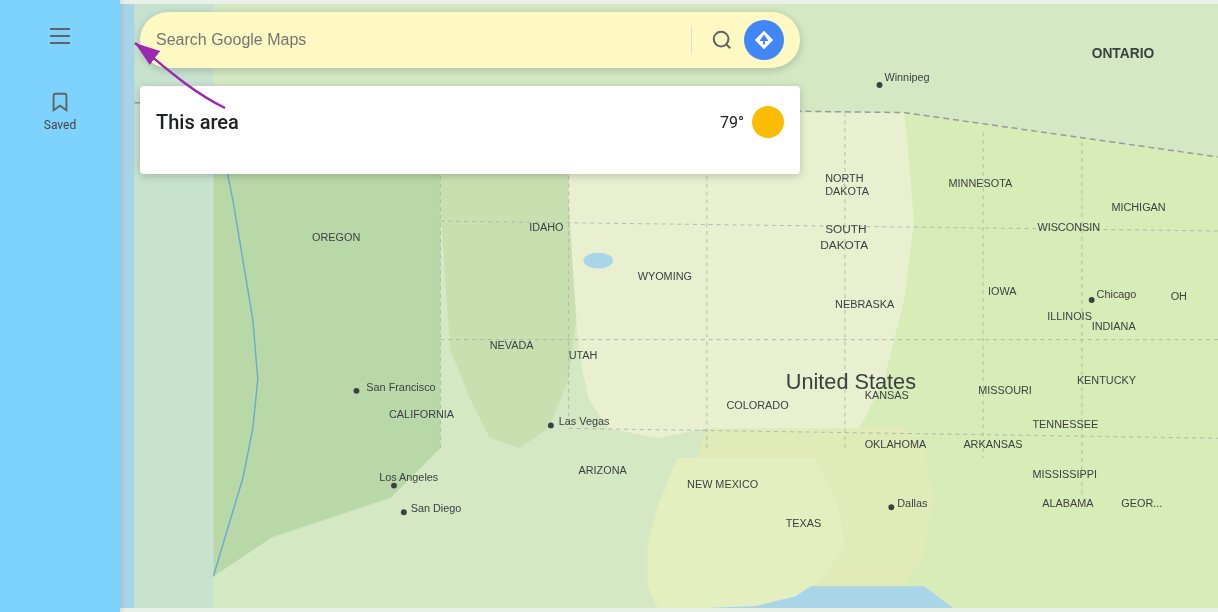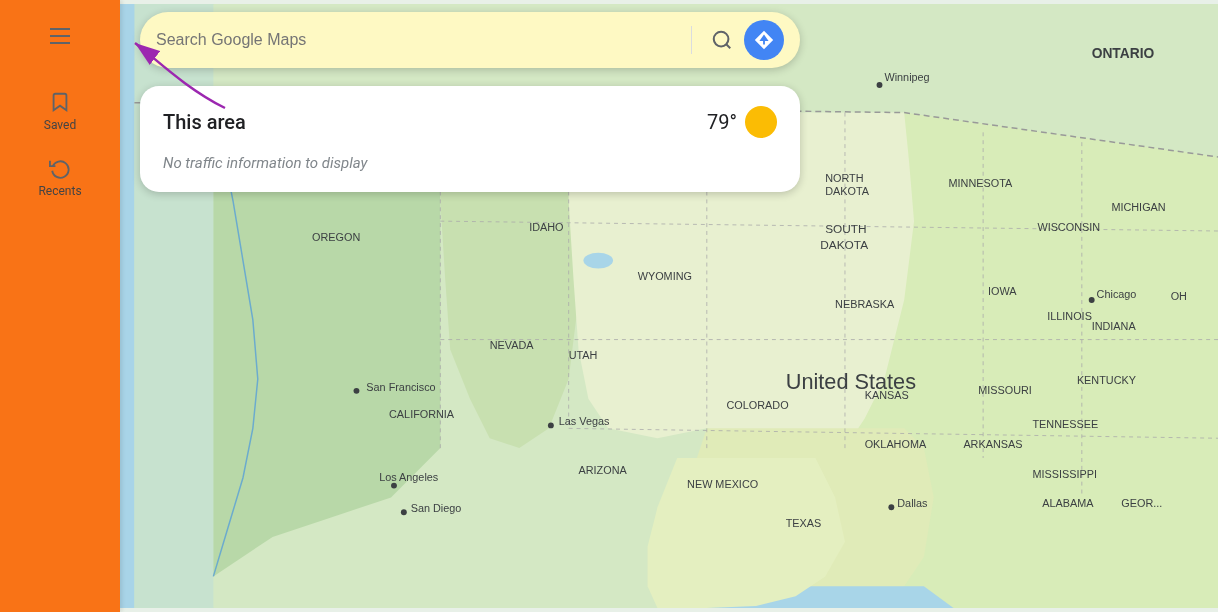--- a/index.html
+++ b/index.html
@@ -19,21 +19,21 @@
     #map-svg {
       width: 100%; height: 100%;
     }
 
     
     #sidebar {
       position: absolute;
       top: 0; left: 0;
       width: 120px;
       height: 100%;
-      background: #f97316;
+      background: #7dd3fc;
       display: flex;
       flex-direction: column;
       align-items: center;
       padding-top: 14px;
       z-index: 10;
       box-shadow: 2px 0 4px rgba(0,0,0,0.1);
     }
 
     #menu-button {
       width: 44px; height: 44px;
@@ -121,23 +121,23 @@
       margin-left: 4px;
     }
 
     
     #traffic-panel {
       position: absolute;
       top: 86px;
       left: 140px;
       width: 660px;
       background: #fff;
-      border-radius: 19px;
+      border-radius: 4px;
       box-shadow: 0 2px 8px rgba(0,0,0,0.2);
-      padding: 20px 23px;
+      padding: 20px 16px;
       z-index: 20;
     }
 
     #traffic-header {
       display: flex;
       align-items: center;
       justify-content: space-between;
       margin-bottom: 16px;
     }
 
@@ -147,21 +147,21 @@
       color: #202124;
     }
 
     #weather-info {
       display: flex;
       align-items: center;
       gap: 8px;
     }
 
     #temperature {
-      font-size: 20px;
+      font-size: 16px;
       font-weight: 400;
       color: #202124;
     }
 
     #sun-icon {
       width: 32px; height: 32px;
       background: #fbbc04;
       border-radius: 50%;
     }
 
@@ -346,29 +346,20 @@
 
   <div class="sidebar-item">
     <div class="sidebar-item-icon">
       <svg width="22" height="22" viewBox="0 0 24 24" fill="none" stroke="#5f6368" stroke-width="2">
         <path d="M19 21l-7-5-7 5V5a2 2 0 0 1 2-2h10a2 2 0 0 1 2 2z"></path>
       </svg>
     </div>
     <span class="sidebar-item-label">Saved</span>
   </div>
 
-  <div class="sidebar-item">
-    <div class="sidebar-item-icon">
-      <svg width="22" height="22" viewBox="0 0 24 24" fill="none" stroke="#5f6368" stroke-width="2">
-        <polyline points="1 4 1 10 7 10"></polyline>
-        <path d="M3.51 15a9 9 0 1 0 .49-4.5"></path>
-      </svg>
-    </div>
-    <span class="sidebar-item-label">Recents</span>
-  </div>
 </div>
 
 <div id="search-bar">
   <input id="search-input" type="text" placeholder="Search Google Maps" style="">
   <div id="search-divider"></div>
   <div id="search-icon-btn">
     <svg width="22" height="22" viewBox="0 0 24 24" fill="none" stroke="#5f6368" stroke-width="2.2">
       <circle cx="11" cy="11" r="8"></circle>
       <line x1="21" y1="21" x2="16.65" y2="16.65"></line>
     </svg>
@@ -381,21 +372,20 @@
 </div>
 
 <div id="traffic-panel">
   <div id="traffic-header">
     <span id="traffic-title">This area</span>
     <div id="weather-info">
       <span id="temperature">79°</span>
       <div id="sun-icon"></div>
     </div>
   </div>
-  <div id="traffic-message">No traffic information to display</div>
 </div>
 
 <div id="arrow-annotation">
   <svg width="120" height="90" viewBox="0 0 120 90">
 
     <defs>
       <marker id="arrowhead" markerWidth="10" markerHeight="7" refX="10" refY="3.5" orient="auto">
         <polygon points="0 0, 10 3.5, 0 7" fill="#9c27b0"></polygon>
       </marker>
     </defs>

